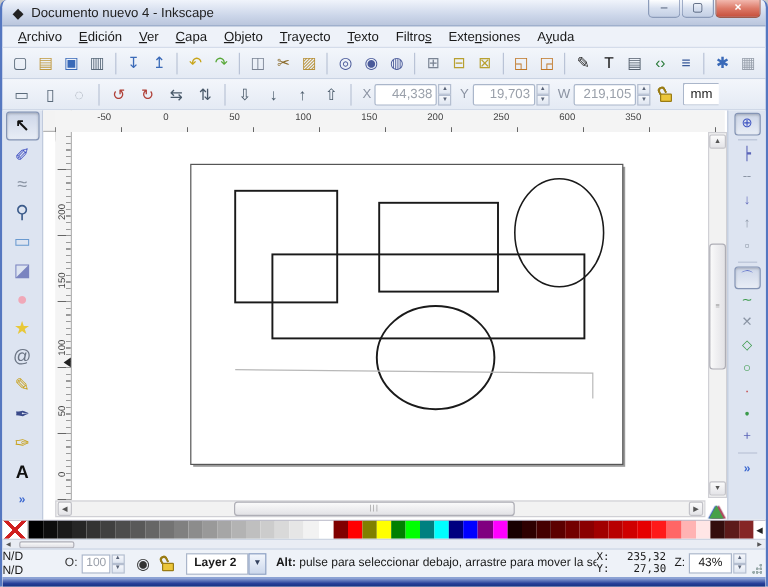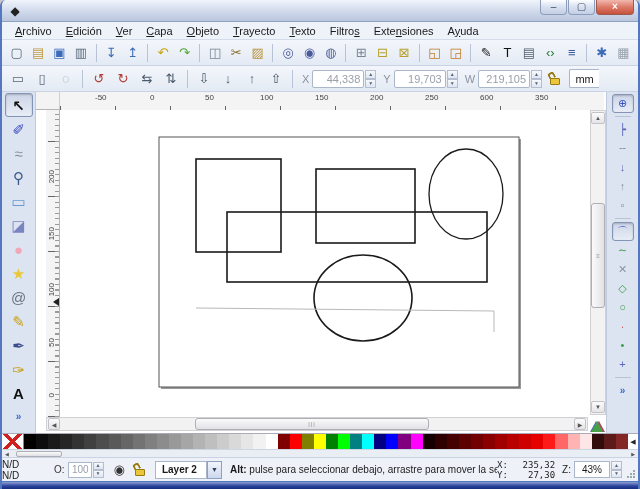--- a/index.html
+++ b/index.html
@@ -45,21 +45,21 @@
     border-radius:2px 0 0 2px;display:flex;align-items:center;justify-content:center;font-size:11px;color:#222;}
   
   .main{position:relative;height:341px;background:#fff;}
   .toolbox{position:absolute;left:0;top:0;width:34px;height:341px;background:#dde4f1;
     border-right:1px solid #c0cadd;display:flex;flex-direction:column;align-items:center;padding-top:1px;}
   .toolbtn{width:28px;height:24px;border:1px solid transparent;border-radius:3px;display:flex;
     align-items:center;justify-content:center;font-size:15px;line-height:1;}
   .toolbtn.active{border:1px solid #8494b4;background:linear-gradient(#cdd6e8,#e8edf6);box-shadow:inset 0 1px 2px rgba(0,0,0,.2);}
   .tool-overflow{margin-top:6px;color:#3a67d0;font-weight:bold;font-size:10px;}
   .rulercorner{position:absolute;left:34px;top:0;width:24px;height:18px;background:#f3f3f3;border-right:1px solid #cfcfcf;border-bottom:1px solid #b5b5b5;}
-  .hruler{position:absolute;left:58px;top:0;right:34px;height:26px;background:#f4f4f4;border-bottom:1px solid #b5b5b5;
+  .hruler{position:absolute;left:44px;top:0;right:34px;height:26px;background:#f4f4f4;border-bottom:1px solid #b5b5b5;
     background-image:
       repeating-linear-gradient(90deg,#9a9a9a 0,#9a9a9a 1px,transparent 1px,transparent 5.5px),
       repeating-linear-gradient(90deg,#666 0,#666 1px,transparent 1px,transparent 55px);
     background-size:100% 4px,100% 11px;background-position:left bottom,left bottom;background-repeat:repeat-x;}
   .hruler .rlabel{position:absolute;top:1px;font-size:8px;color:#444;}
   .hmarker{position:absolute;bottom:0;width:0;height:0;border-left:4px solid transparent;border-right:4px solid transparent;border-top:6px solid #222;}
   .cornerbtn{position:absolute;top:1px;right:14px;width:17px;height:16px;border:1px solid #9aa6bc;border-radius:3px;
     background:linear-gradient(#f4f7fc,#dce4f0);display:flex;align-items:center;justify-content:center;font-size:10px;color:#445;}
   .vruler{position:absolute;left:44px;top:18px;width:14px;bottom:16px;background:#f4f4f4;border-right:1px solid #b5b5b5;
     background-image:
@@ -132,20 +132,21 @@
     radial-gradient(circle at 8px 8px,#9aa 1px,transparent 1.4px);}
   .bottomstrip{height:8px;background:linear-gradient(#8ba0d4,#28409a 60%,#16307e);border-top:1px solid #5577c0;}
 </style>
 </head>
 <body>
 
 <div class="window">
 
   <div class="titlebar">
     <div class="app-logo">◆</div>
+    <div class="title-text">Documento nuevo 4 - Inkscape</div>
     <div class="winbtns">
         <div class="winbtn">–</div>
         <div class="winbtn">▢</div>
         <div class="winbtn close">×</div>
       </div>
   </div>
 
   <div class="menubar">
       <div class="menu-item"><u>A</u>rchivo</div>
       <div class="menu-item"><u>E</u>dición</div>

